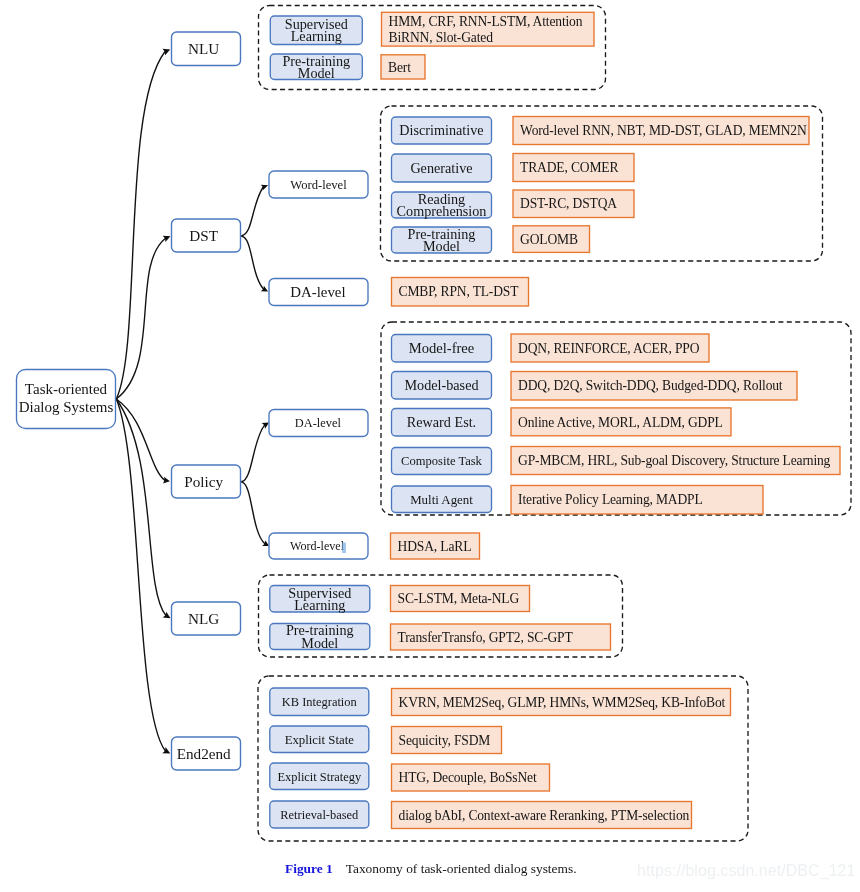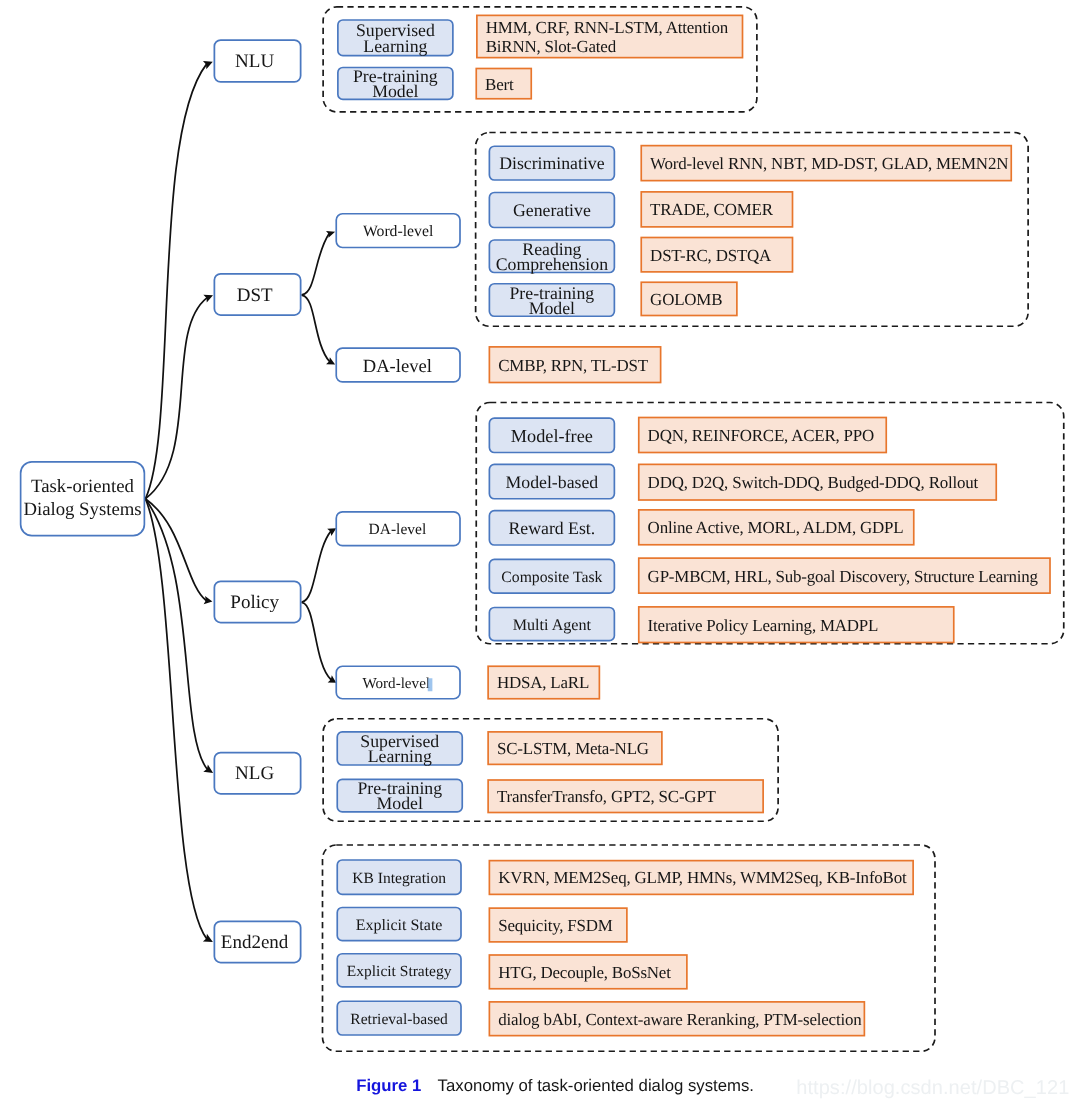--- a/index.html
+++ b/index.html
@@ -1,21 +1,21 @@
 <!DOCTYPE html>
 <html><head>
 <meta charset="utf-8">
 <title>Taxonomy of task-oriented dialog systems</title>
 <style>
   html,body{margin:0;padding:0;background:#ffffff;}
   body{width:860px;height:892px;overflow:hidden;font-family:"Liberation Serif",serif;
        -webkit-font-smoothing:antialiased;}
   #stage{position:relative;width:860px;height:892px;background:#fff;}
   svg#diagram{position:absolute;left:0;top:0;width:860px;height:892px;}
-  .caption{position:absolute;font-family:Liberation Sans, sans-serif;font-size:13.4px;color:#161616;white-space:nowrap;}
+  .caption{position:absolute;font-family:Liberation Serif, serif;font-size:13.4px;color:#161616;white-space:nowrap;}
   .capnum{color:#1515dd;font-weight:bold;}
   .watermark{position:absolute;font-family:"Liberation Sans",sans-serif;font-size:16.0px;color:#edf0f2;letter-spacing:0.05px;white-space:nowrap;}
 </style>
 </head>
 <body>
 
 <div id="stage">
   <svg id="diagram" viewBox="0 0 860 892" xmlns="http://www.w3.org/2000/svg">
     <g id="edges">
         <path d="M116.3,399.0 C142.1,344.0 121.4,107.7 165.1,51.5" fill="none" stroke="#111111" stroke-width="1.38" stroke-linecap="round"></path>

